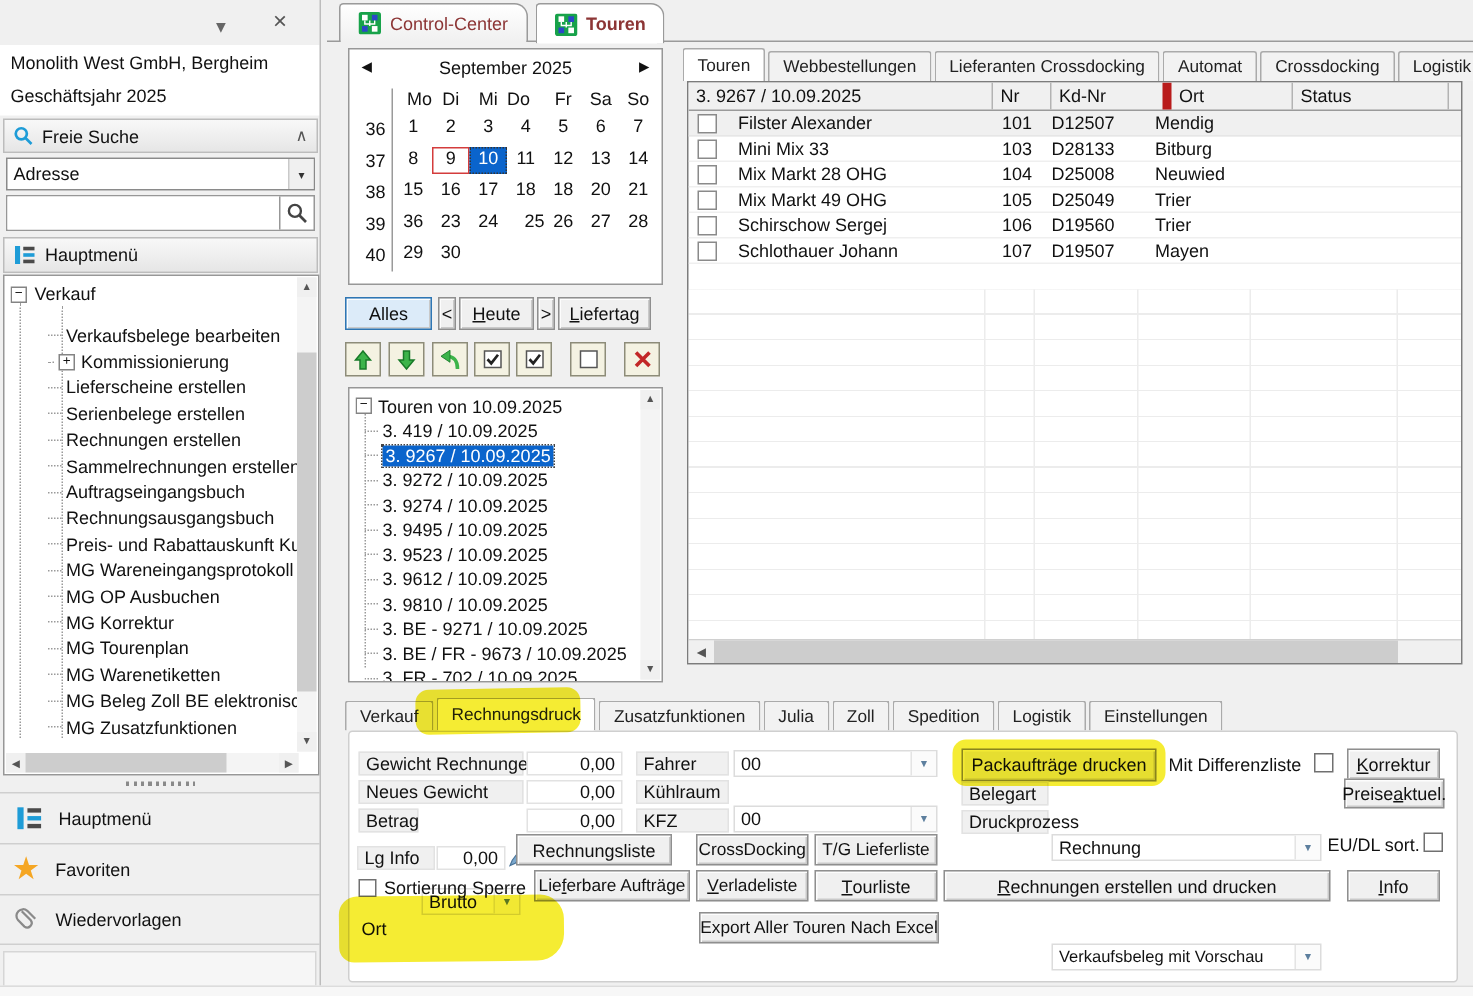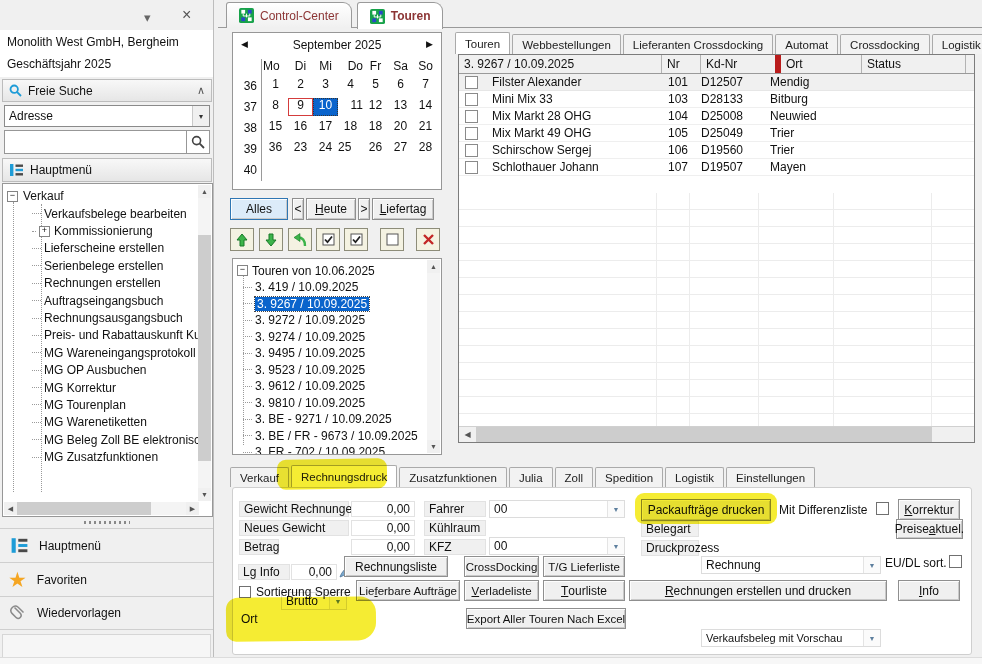--- a/index.html
+++ b/index.html
@@ -86,41 +86,45 @@
       <span>Hauptmenü</span>
     </div>
 
     <div class="abs bx" style="left:2px;top:183px;width:211px;height:334px;overflow:hidden">
       <div class="abs dotline" style="left:10px;top:18px;height:290px;width:0"></div>
       <div class="abs dotline" style="left:38px;top:20px;height:288px;width:0"></div>
       <div class="abs trow" style="left:4px;top:4px;height:16px;width:180px">
         <span class="expander">−</span>
         <span style="margin-left:5px">Verkauf</span>
       </div>
-      <div class="abs" style="left:29px;top:21px;width:168px">
+      <div class="abs" style="left:29px;top:31px;width:168px">
         <div class="trow" style="height:17.4px">
             <span class="stub"></span>
             <span>Verkaufsbelege bearbeiten</span>
           </div>
         <div class="trow" style="height:17.4px">
             <span class="stub" style="width:4px"></span>
             <span class="expander">+</span>
             <span style="margin-left:4px">Kommissionierung</span>
           </div>
         <div class="trow" style="height:17.4px">
             <span class="stub"></span>
             <span>Lieferscheine erstellen</span>
           </div>
         <div class="trow" style="height:17.4px">
             <span class="stub"></span>
             <span>Serienbelege erstellen</span>
           </div>
         <div class="trow" style="height:17.4px">
             <span class="stub"></span>
             <span>Rechnungen erstellen</span>
+          </div>
+        <div class="trow" style="height:17.4px">
+            <span class="stub"></span>
+            <span>Sammelrechnungen erstellen</span>
           </div>
         <div class="trow" style="height:17.4px">
             <span class="stub"></span>
             <span>Auftragseingangsbuch</span>
           </div>
         <div class="trow" style="height:17.4px">
             <span class="stub"></span>
             <span>Rechnungsausgangsbuch</span>
           </div>
         <div class="trow" style="height:17.4px">
@@ -220,24 +224,24 @@
       <span>Touren</span>
     </div>
   </div>
   <div class="abs" style="left:218px;top:27px;width:764px;height:1px;background:#9a9a9a;z-index:2"></div>
 
   <div class="abs bx" style="left:232px;top:32px;width:210px;height:158px">
     <div class="abs" style="left:8px;top:6px;font-size:9px">◀</div>
     <div class="abs" style="left:0;right:0;top:5px;text-align:center">September 2025</div>
     <div class="abs" style="right:8px;top:6px;font-size:9px">▶</div>
     <div class="abs" style="left:30px;top:26px;display:flex">
-      <span class="cell" style="width:25px;text-align:left">Mo</span>
+      <span class="cell" style="width:25px;text-align:right">Mo</span>
       <span class="cell" style="width:25px;text-align:center">Di</span>
       <span class="cell" style="width:25px;text-align:center">Mi</span>
-      <span class="cell" style="width:25px;text-align:right">Do</span>
+      <span class="cell" style="width:25px;text-align:left">Do</span>
       <span class="cell" style="width:25px;text-align:center">Fr</span>
       <span class="cell" style="width:25px;text-align:center">Sa</span>
       <span class="cell" style="width:25px;text-align:center">So</span>
     </div>
     <div class="abs" style="left:28px;top:26px;width:1px;height:122px;background:#9a9a9a"></div>
     <div class="abs" style="left:2px;top:46px;width:22px;text-align:right">36</div>
     <div class="abs" style="left:2px;top:67px;width:22px;text-align:right">37</div>
     <div class="abs" style="left:2px;top:88px;width:22px;text-align:right">38</div>
     <div class="abs" style="left:2px;top:109px;width:22px;text-align:right">39</div>
     <div class="abs" style="left:2px;top:130px;width:22px;text-align:right">40</div>
@@ -247,42 +251,51 @@
         <span class="cell" style="width:25px;height:18px;text-align:center">3</span>
         <span class="cell" style="width:25px;height:18px;text-align:center">4</span>
         <span class="cell" style="width:25px;height:18px;text-align:center">5</span>
         <span class="cell" style="width:25px;height:18px;text-align:center">6</span>
         <span class="cell" style="width:25px;height:18px;text-align:center">7</span>
     </div>
     <div class="abs" style="left:30px;top:65px;display:flex">
       <span class="cell" style="width:25px;height:18px;text-align:center">8</span>
         <span class="cell" style="width:25px;height:18px;text-align:center;box-shadow:inset 0 0 0 1px #d43c3c">9</span>
         <span class="cell" style="width:25px;height:18px;text-align:center;background:#0a64cc;color:#fff;outline:1px dotted #333;outline-offset:-1px">10</span>
-        <span class="cell" style="width:25px;height:18px;text-align:right">11</span>
+        <span class="cell" style="width:25px;height:18px;text-align:center">11</span>
         <span class="cell" style="width:25px;height:18px;text-align:center">12</span>
         <span class="cell" style="width:25px;height:18px;text-align:center">13</span>
         <span class="cell" style="width:25px;height:18px;text-align:center">14</span>
     </div>
     <div class="abs" style="left:30px;top:86px;display:flex">
       <span class="cell" style="width:25px;height:18px;text-align:center">15</span>
         <span class="cell" style="width:25px;height:18px;text-align:center">16</span>
         <span class="cell" style="width:25px;height:18px;text-align:center">17</span>
         <span class="cell" style="width:25px;height:18px;text-align:center">18</span>
         <span class="cell" style="width:25px;height:18px;text-align:center">18</span>
         <span class="cell" style="width:25px;height:18px;text-align:center">20</span>
         <span class="cell" style="width:25px;height:18px;text-align:center">21</span>
     </div>
     <div class="abs" style="left:30px;top:107px;display:flex">
       <span class="cell" style="width:25px;height:18px;text-align:center">36</span>
         <span class="cell" style="width:25px;height:18px;text-align:center">23</span>
         <span class="cell" style="width:25px;height:18px;text-align:center">24</span>
-        <span class="cell" style="width:25px;height:18px;text-align:left">25</span>
+        <span class="cell" style="width:25px;height:18px;text-align:right">25</span>
         <span class="cell" style="width:25px;height:18px;text-align:center">26</span>
         <span class="cell" style="width:25px;height:18px;text-align:center">27</span>
         <span class="cell" style="width:25px;height:18px;text-align:center">28</span>
+    </div>
+    <div class="abs" style="left:30px;top:128px;display:flex">
+      <span class="cell" style="width:25px;height:18px;text-align:center">29</span>
+        <span class="cell" style="width:25px;height:18px;text-align:center">30</span>
+        <span class="cell" style="width:25px;height:18px;text-align:center"></span>
+        <span class="cell" style="width:25px;height:18px;text-align:center"></span>
+        <span class="cell" style="width:25px;height:18px;text-align:center"></span>
+        <span class="cell" style="width:25px;height:18px;text-align:center"></span>
+        <span class="cell" style="width:25px;height:18px;text-align:center"></span>
     </div>
   </div>
 
   <div class="abs btn btn-def" style="left:230px;top:198px;width:58px;height:22px">Alles</div>
   <div class="abs btn" style="left:292px;top:198px;width:12px;height:22px">&lt;</div>
   <div class="abs btn" style="left:306px;top:198px;width:50px;height:22px"><u>H</u>eute</div>
   <div class="abs btn" style="left:358px;top:198px;width:12px;height:22px">&gt;</div>
   <div class="abs btn" style="left:372px;top:198px;width:62px;height:22px"><u>L</u>iefertag</div>
 
   <div class="abs btn tbtn" style="left:230px;top:228px;width:24px;height:23px">
@@ -321,21 +334,21 @@
   <div class="abs btn tbtn" style="left:416px;top:228px;width:24px;height:23px">
     <svg width="13" height="13" viewBox="0 0 13 13">
         <path d="M2 2l9 9M11 2l-9 9" stroke="#c22727" stroke-width="2.4"></path>
       </svg>
   </div>
 
   <div class="abs bx" style="left:232px;top:258px;width:210px;height:197px;overflow:hidden">
     <div class="abs dotline" style="left:10px;top:14px;height:172px;width:0"></div>
     <div class="abs trow" style="left:4px;top:4px;height:15px;width:180px">
       <span class="expander">−</span>
-      <span style="margin-left:4px">Touren von 10.06.2025</span>
+      <span style="margin-left:4px">Touren von 10.09.2025</span>
     </div>
     <div class="abs" style="left:10px;top:20px;width:182px">
       <div class="trow" style="height:16.5px">
           <span class="stub"></span>
           <span>3. 419 / 10.09.2025</span>
         </div>
       <div class="trow" style="height:16.5px">
           <span class="stub"></span>
           <span class="sel">3. 9267 / 10.09.2025</span>
         </div>

